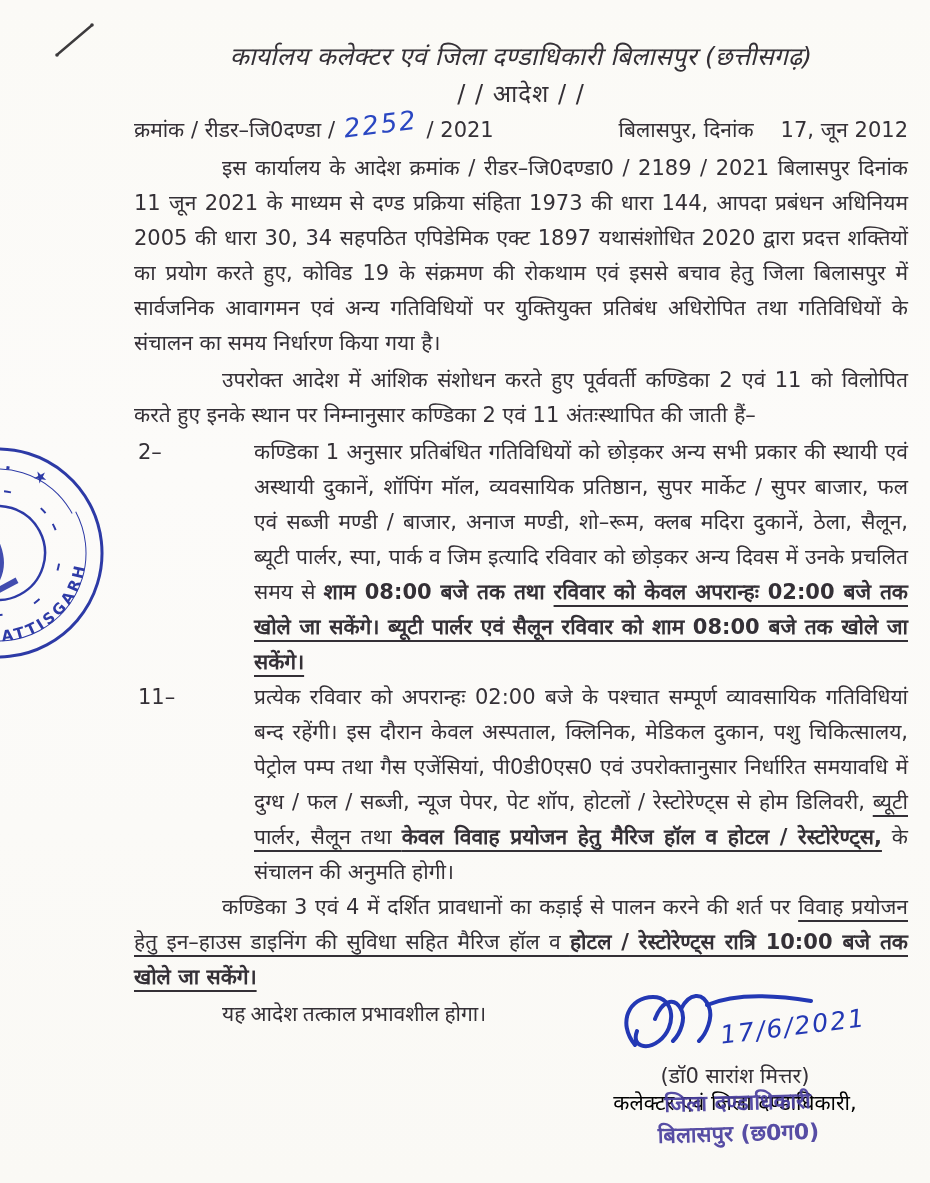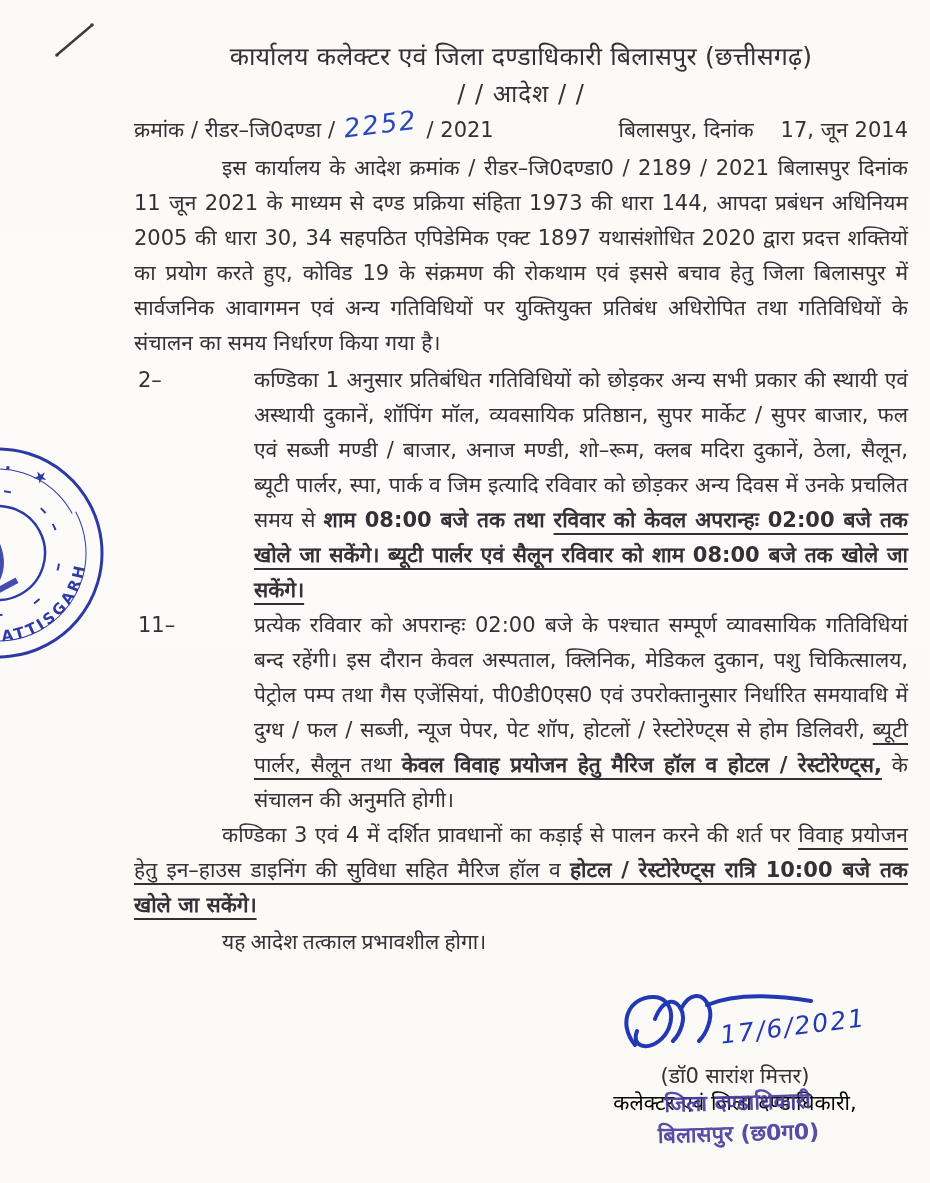--- a/index.html
+++ b/index.html
@@ -4,21 +4,21 @@
 <style>
   html,body{margin:0;padding:0;overflow:hidden;}
   body{
     width:930px;height:1183px;position:relative;
     background:#fcfbf8;
     font-family:"DejaVu Sans","Liberation Sans",sans-serif;
     color:#343036;
   }
   .page-shade{position:absolute;inset:0;background:linear-gradient(180deg,#fbfaf6 0%,#fcfbf9 40%,#faf9f5 100%);}
   .doc{position:absolute;left:134px;top:38px;width:774px;}
-  .office-title{font-size:25px;text-align:center;font-weight:400;letter-spacing:.2px;margin:0 0 4px 0;}
+  .office-title{font-size:25px;text-align:center;font-weight:400;letter-spacing:.2px;margin:0 0 4px 0;font-style:italic;}
   .order-heading{font-size:24px;text-align:center;margin:0 0 4px 0;letter-spacing:1px;}
   .ref-line{display:flex;justify-content:space-between;align-items:baseline;font-size:21px;margin-bottom:8px;}
   .ref-left{white-space:nowrap;}
   .ref-right{white-space:nowrap;display:flex;gap:27px;}
   .handwritten-no{
     display:inline-block;color:#2a47c2;font-size:26px;font-style:italic;
     transform:rotate(-7deg) translateY(-4px);letter-spacing:2px;padding:0 2px;
   }
   .body-text{font-size:21px;line-height:35px;text-align:justify;}
   p.para{margin:0 0 2px 0;text-indent:88px;}
@@ -89,26 +89,27 @@
   <div class="order-heading">/ / आदेश / /</div>
 
   <div class="ref-line">
     <span class="ref-left">
       <span>क्रमांक / रीडर–जि0दण्डा /</span>
       <span class="handwritten-no">2252</span>
       <span>/ 2021</span>
     </span>
     <span class="ref-right">
       <span>बिलासपुर, दिनांक</span>
-      <span>17, जून 2014</span>
+      <span>17, जून 2012</span>
     </span>
   </div>
 
   <div class="body-text">
     <p class="para">इस कार्यालय के आदेश क्रमांक  / रीडर–जि0दण्डा0 / 2189 / 2021 बिलासपुर दिनांक 11 जून 2021 के माध्यम से दण्ड प्रक्रिया संहिता 1973 की धारा 144, आपदा प्रबंधन अधिनियम 2005 की धारा 30, 34 सहपठित एपिडेमिक एक्ट 1897 यथासंशोधित 2020 द्वारा प्रदत्त शक्तियों का प्रयोग करते हुए, कोविड 19 के संक्रमण की रोकथाम एवं इससे बचाव हेतु जिला बिलासपुर में सार्वजनिक आवागमन एवं अन्य गतिविधियों पर युक्तियुक्त प्रतिबंध अधिरोपित तथा गतिविधियों के  संचालन का समय निर्धारण किया गया है।</p>
+    <p class="para">उपरोक्त आदेश में आंशिक संशोधन करते हुए  पूर्ववर्ती कण्डिका 2 एवं 11 को विलोपित करते हुए इनके स्थान पर निम्नानुसार कण्डिका 2 एवं 11 अंतःस्थापित की जाती हैं–</p>
 
     <div class="items">
       <div class="item">
         <span class="item-label">2–</span>
         <span>कण्डिका 1 अनुसार प्रतिबंधित गतिविधियों को छोड़कर अन्य सभी प्रकार की स्थायी एवं अस्थायी दुकानें, शॉपिंग मॉल, व्यवसायिक प्रतिष्ठान, सुपर मार्केट / सुपर बाजार, फल एवं सब्जी मण्डी / बाजार, अनाज मण्डी, शो–रूम, क्लब मदिरा दुकानें, ठेला, सैलून, ब्यूटी पार्लर, स्पा, पार्क व जिम इत्यादि रविवार को छोड़कर अन्य दिवस में उनके प्रचलित समय से </span><span class="b">शाम 08:00 बजे तक तथा </span><span class="b u">रविवार को केवल अपरान्हः 02:00 बजे तक खोले जा सकेंगे। ब्यूटी पार्लर एवं सैलून रविवार को शाम 08:00 बजे तक खोले जा सकेंगे।</span>
       </div>
       <div class="item">
         <span class="item-label">11–</span>
         <span>प्रत्येक रविवार को अपरान्हः 02:00 बजे के पश्चात सम्पूर्ण व्यावसायिक गतिविधियां बन्द रहेंगी। इस दौरान केवल अस्पताल, क्लिनिक, मेडिकल दुकान, पशु चिकित्सालय, पेट्रोल पम्प तथा गैस एजेंसियां, पी0डी0एस0 एवं उपरोक्तानुसार निर्धारित समयावधि में दुग्ध / फल / सब्जी, न्यूज पेपर, पेट शॉप, होटलों / रेस्टोरेण्ट्स से होम डिलिवरी, </span><span class="u">ब्यूटी पार्लर, सैलून तथा </span><span class="b u">केवल विवाह प्रयोजन हेतु मैरिज हॉल व होटल / रेस्टोरेण्ट्स,</span><span> के संचालन की अनुमति होगी।</span>
       </div>

